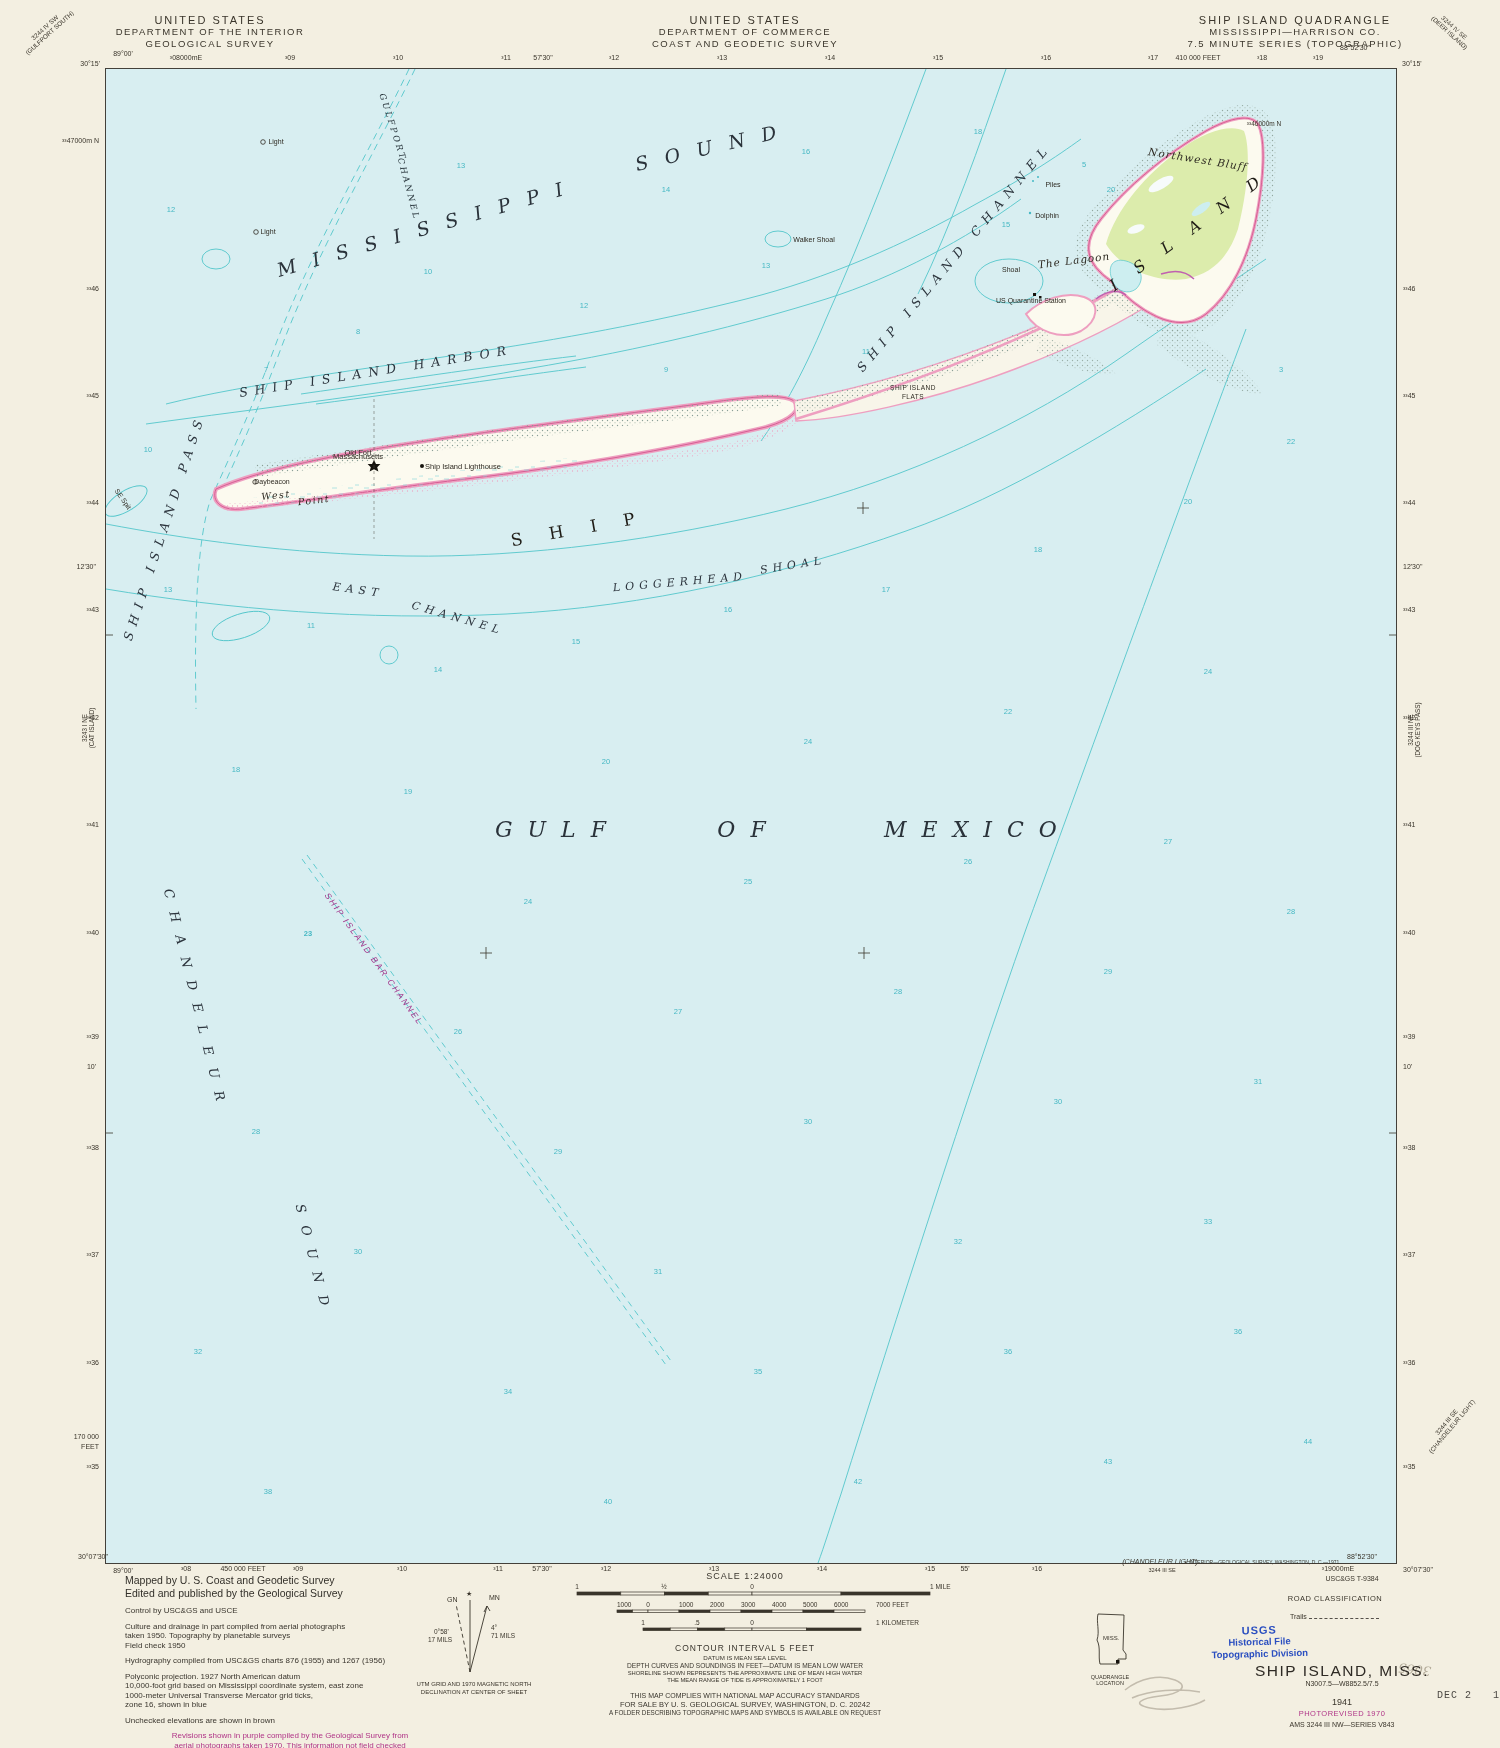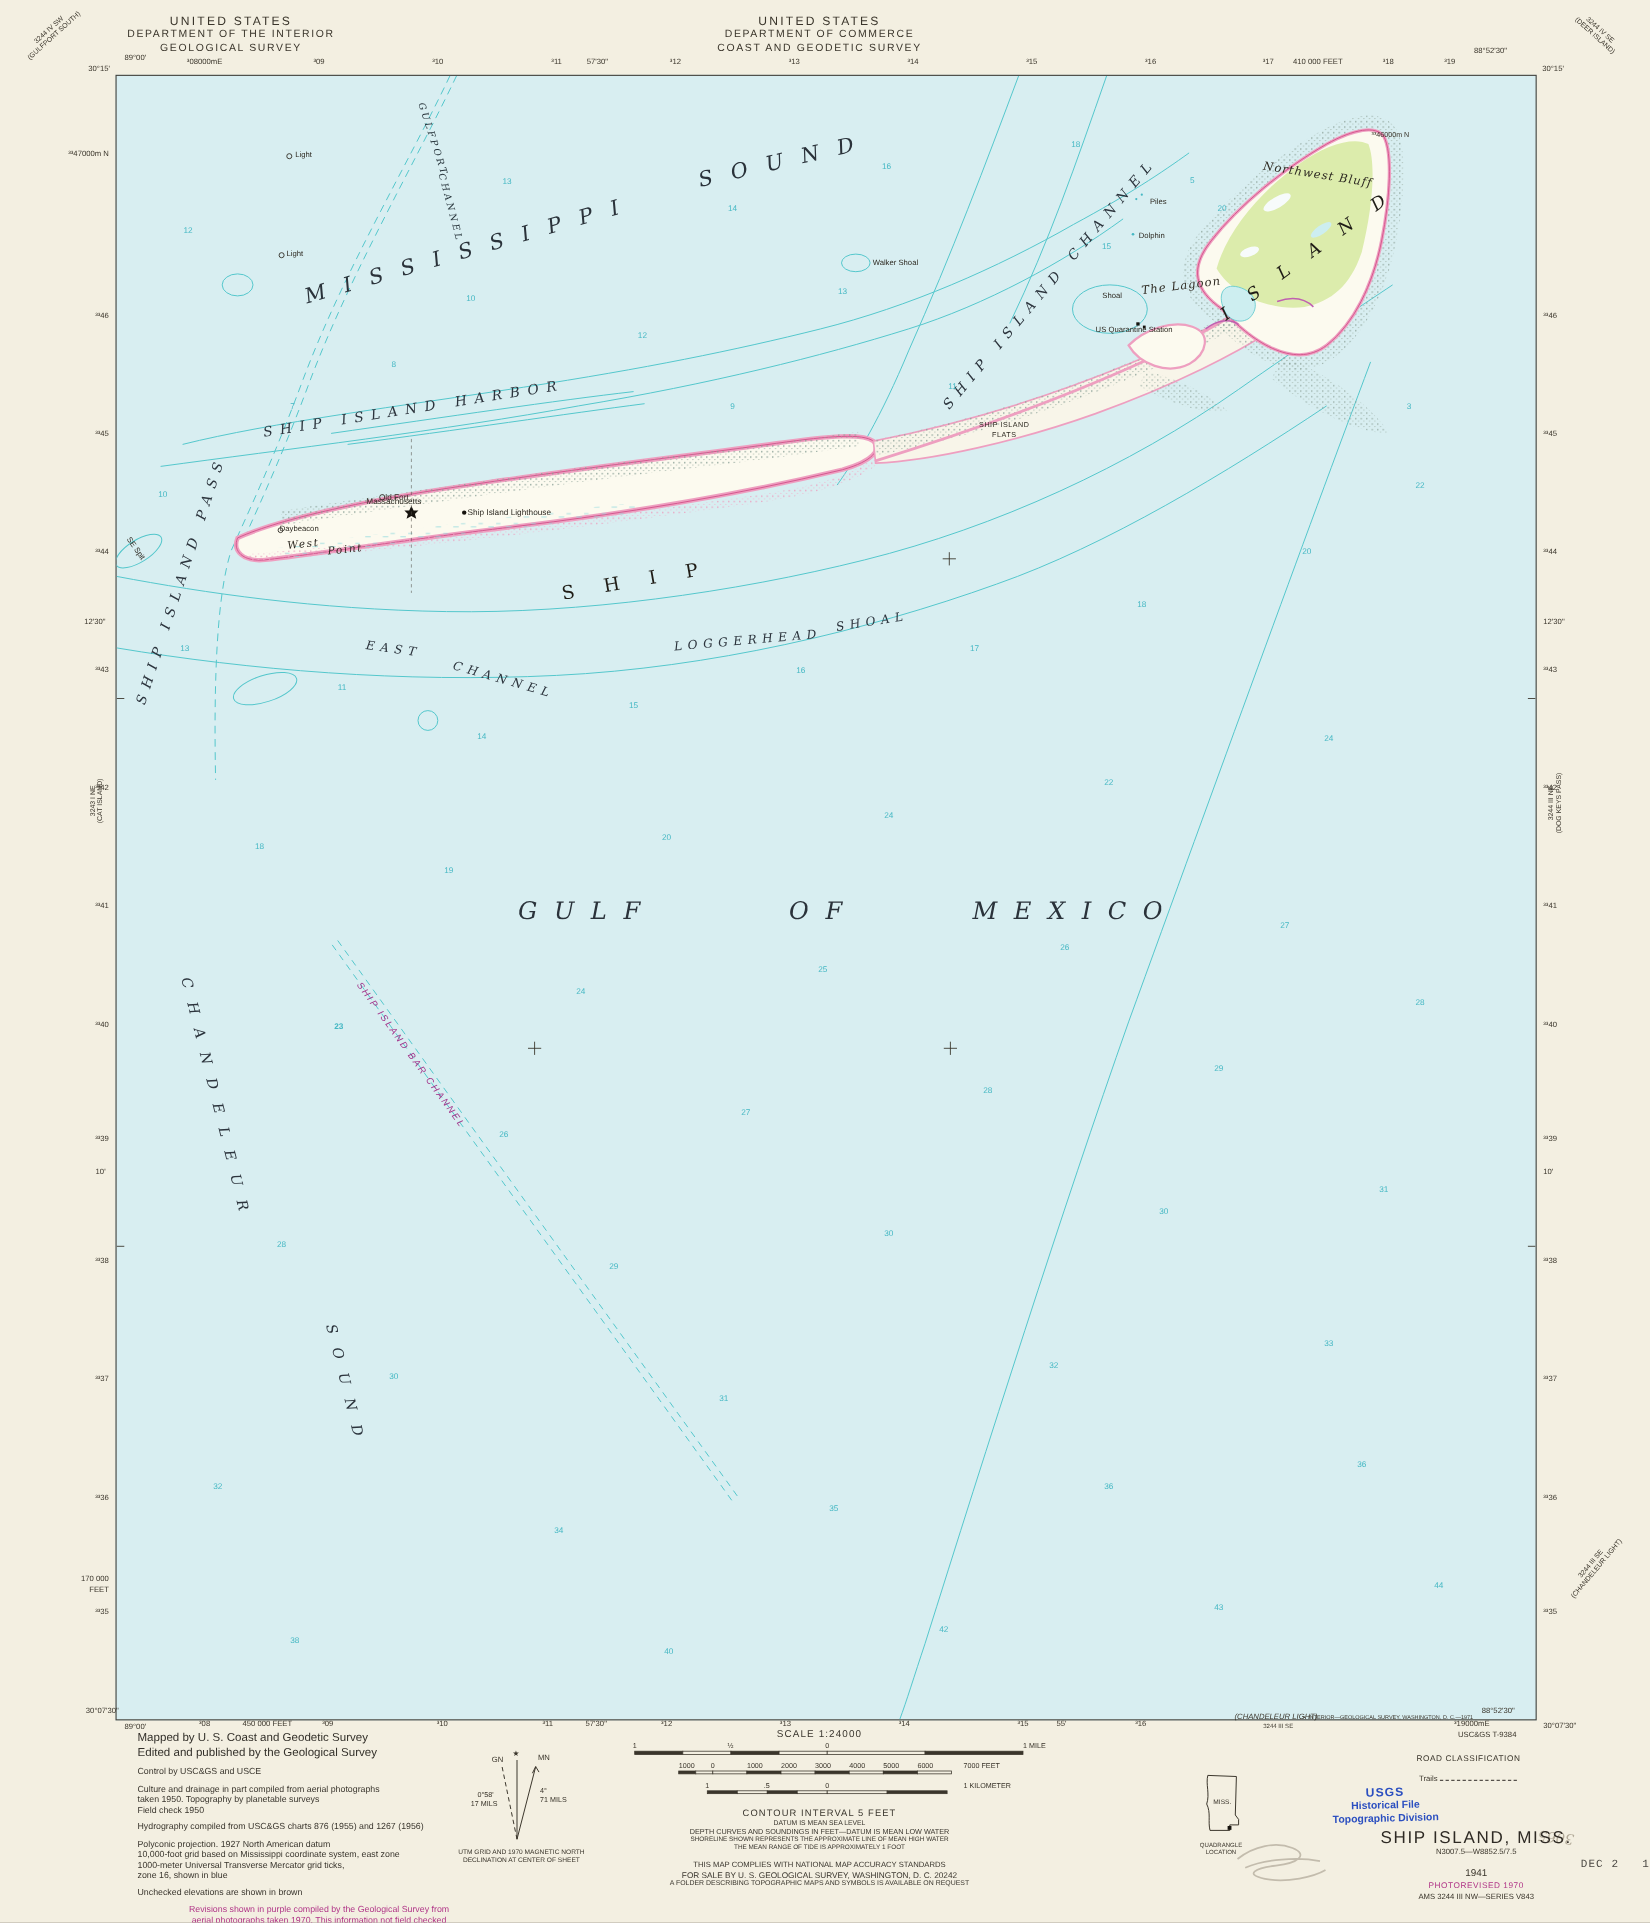--- a/index.html
+++ b/index.html
@@ -59,20 +59,25 @@
 <div class="hdr" style="left:60px;top:14px;width:300px;">
   <div class="h1">UNITED STATES</div>
   <div class="h2">DEPARTMENT OF THE INTERIOR</div>
   <div class="h2">GEOLOGICAL SURVEY</div>
 </div>
 <div class="hdr" style="left:595px;top:14px;width:300px;">
   <div class="h1">UNITED STATES</div>
   <div class="h2">DEPARTMENT OF COMMERCE</div>
   <div class="h2">COAST AND GEODETIC SURVEY</div>
 </div>
+<div class="hdr" style="left:1130px;top:14px;width:330px;">
+  <div class="h1">SHIP ISLAND QUADRANGLE</div>
+  <div class="h2">MISSISSIPPI—HARRISON CO.</div>
+  <div class="h2">7.5 MINUTE SERIES (TOPOGRAPHIC)</div>
+</div>
 
 <div id="map-area">
   <svg id="map-svg" viewBox="0 0 1290 1494" xmlns="http://www.w3.org/2000/svg">
     <defs>
       <pattern id="pg" width="5" height="5" patternUnits="userSpaceOnUse">
         <circle cx="1.5" cy="1.5" r="0.7" fill="#8aa096"></circle>
             <circle cx="4" cy="3.8" r="0.55" fill="#9aab9f"></circle>
       </pattern>
       <pattern id="pp" width="5" height="5" patternUnits="userSpaceOnUse">
         <circle cx="1.5" cy="2" r="0.7" fill="#eba5c3"></circle>
@@ -180,21 +185,21 @@
         <span class="ml ml-sm" style="left: 357px; top: 397px; --r: 0deg;">Ship Island Lighthouse</span>
         <span class="ml ml-xs" style="left: 166px; top: 412px; --r: 0deg;">Daybeacon</span>
         <span class="ml ml-pitsm" style="left: 170px; top: 426px; --r: -6deg;">West</span>
         <span class="ml ml-pitsm" style="left: 208px; top: 431px; --r: -6deg;">Point</span>
         <span class="ml ml-xs" style="left: 17px; top: 430px; --r: 55deg;">SE Spit</span>
         <span class="ml ml-water2" style="left: 58px; top: 458px; --r: -72deg;">SHIP ISLAND PASS</span>
         <span class="ml ml-water3" style="left: 252px; top: 521px; --r: 8deg;">EAST</span>
         <span class="ml ml-water3" style="left: 352px; top: 549px; --r: 16deg;">CHANNEL</span>
         <span class="ml ml-water3" style="left: 574px; top: 513px; --r: -5deg;">LOGGERHEAD</span>
         <span class="ml ml-water3" style="left: 687px; top: 496px; --r: -9deg;">SHOAL</span>
-        <span class="ml ml-gulf" style="left: 428px; top: 760px; font-style: italic; --r: 0deg;">GULF</span>
+        <span class="ml ml-gulf" style="left: 452px; top: 760px; font-style: italic; --r: 0deg;">GULF</span>
         <span class="ml ml-gulf" style="left: 643px; top: 760px; --r: 0deg;">OF</span>
         <span class="ml ml-gulf" style="left: 872px; top: 760px; --r: 0deg;">MEXICO</span>
         <span class="ml ml-water2b" style="left: 90px; top: 932px; --r: 76deg;">CHANDELEUR</span>
         <span class="ml ml-water2b" style="left: 208px; top: 1192px; --r: 76deg;">SOUND</span>
         <span class="ml ml-purp" style="left: 268px; top: 890px; --r: 54deg;">SHIP ISLAND BAR CHANNEL</span>
         <span class="ml ml-edgein" style="left: 1158px; top: 54px; --r: 0deg;">³³46000m N</span>
         <span class="snd" style="left: 65px; top: 140px;">12</span>
         <span class="snd" style="left: 355px; top: 96px;">13</span>
         <span class="snd" style="left: 560px; top: 120px;">14</span>
         <span class="snd" style="left: 700px; top: 82px;">16</span>

